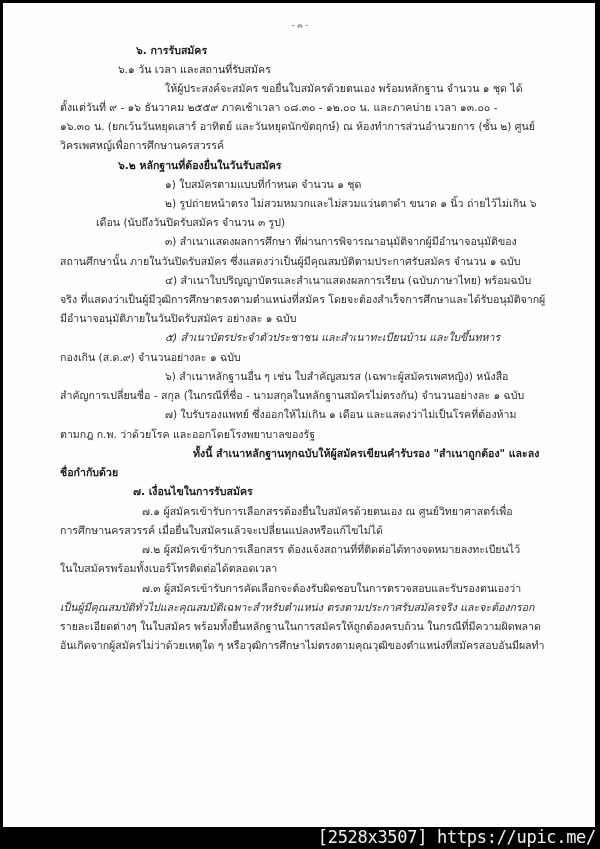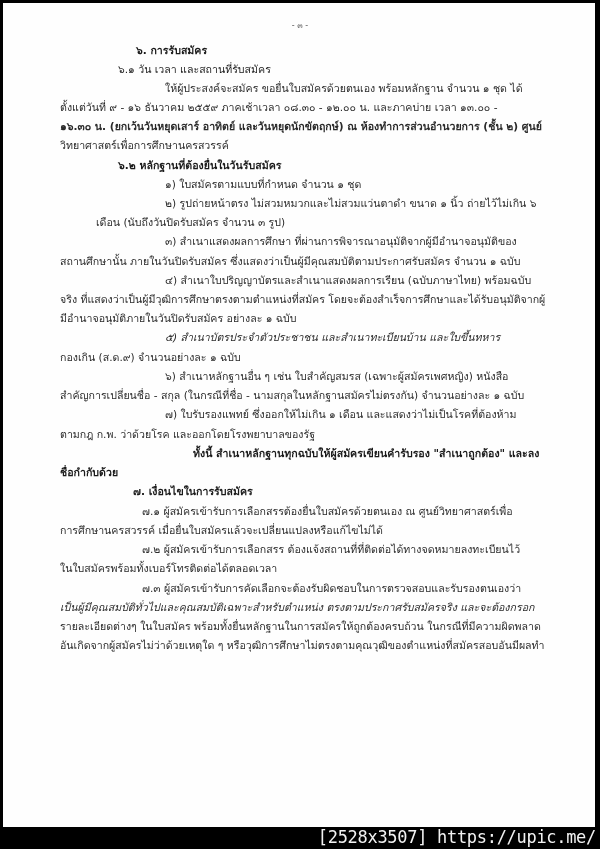--- a/index.html
+++ b/index.html
@@ -17,22 +17,22 @@
 
 <div class="page"></div>
 
 <div class="pno">- ๓ -</div>
 
 <div class="line bold" style="left:136px;top:43px;">๖. การรับสมัคร</div>
 <div class="line bold" style="left:118px;top:62px;font-weight:normal;">๖.๑ วัน เวลา และสถานที่รับสมัคร</div>
 
 <div class="line" style="left:165px;top:81px;">ให้ผู้ประสงค์จะสมัคร ขอยื่นใบสมัครด้วยตนเอง พร้อมหลักฐาน จำนวน ๑ ชุด ได้</div>
 <div class="line" style="left:60px;top:100px;">ตั้งแต่วันที่ ๙ - ๑๖ ธันวาคม ๒๕๕๙   ภาคเช้าเวลา ๐๘.๓๐ - ๑๒.๐๐ น. และภาคบ่าย เวลา ๑๓.๐๐ -</div>
-<div class="line" style="left:60px;top:119px;font-weight:bold;">๑๖.๓๐ น. (ยกเว้นวันหยุดเสาร์ อาทิตย์ และวันหยุดนักขัตฤกษ์) ณ ห้องทำการส่วนอำนวยการ (ชั้น ๒) ศูนย์</div>
-<div class="line" style="left:60px;top:138px;">วิทยาศาสตร์เพื่อการศึกษานครสวรรค์</div>
+<div class="line" style="left:60px;top:119px;">๑๖.๓๐ น. (ยกเว้นวันหยุดเสาร์ อาทิตย์ และวันหยุดนักขัตฤกษ์) ณ ห้องทำการส่วนอำนวยการ (ชั้น ๒) ศูนย์</div>
+<div class="line" style="left:60px;top:138px;">วิครเพศหญ์เพื่อการศึกษานครสวรรค์</div>
 
 <div class="line bold" style="left:118px;top:158px;">๖.๒ หลักฐานที่ต้องยื่นในวันรับสมัคร</div>
 
 <div class="line" style="left:165px;top:177px;">๑) ใบสมัครตามแบบที่กำหนด จำนวน ๑ ชุด</div>
 <div class="line" style="left:165px;top:196px;">๒) รูปถ่ายหน้าตรง ไม่สวมหมวกและไม่สวมแว่นตาดำ ขนาด ๑ นิ้ว ถ่ายไว้ไม่เกิน ๖</div>
 <div class="line" style="left:60px;top:215px;margin-left:36px;">เดือน (นับถึงวันปิดรับสมัคร จำนวน ๓ รูป)</div>
 <div class="line" style="left:165px;top:234px;">๓) สำเนาแสดงผลการศึกษา ที่ผ่านการพิจารณาอนุมัติจากผู้มีอำนาจอนุมัติของ</div>
 <div class="line" style="left:60px;top:254px;">สถานศึกษานั้น ภายในวันปิดรับสมัคร ซึ่งแสดงว่าเป็นผู้มีคุณสมบัติตามประกาศรับสมัคร จำนวน ๑ ฉบับ</div>
 <div class="line" style="left:165px;top:273px;">๔) สำเนาใบปริญญาบัตรและสำเนาแสดงผลการเรียน (ฉบับภาษาไทย) พร้อมฉบับ</div>
 <div class="line" style="left:60px;top:292px;">จริง ที่แสดงว่าเป็นผู้มีวุฒิการศึกษาตรงตามตำแหน่งที่สมัคร โดยจะต้องสำเร็จการศึกษาและได้รับอนุมัติจากผู้</div>

